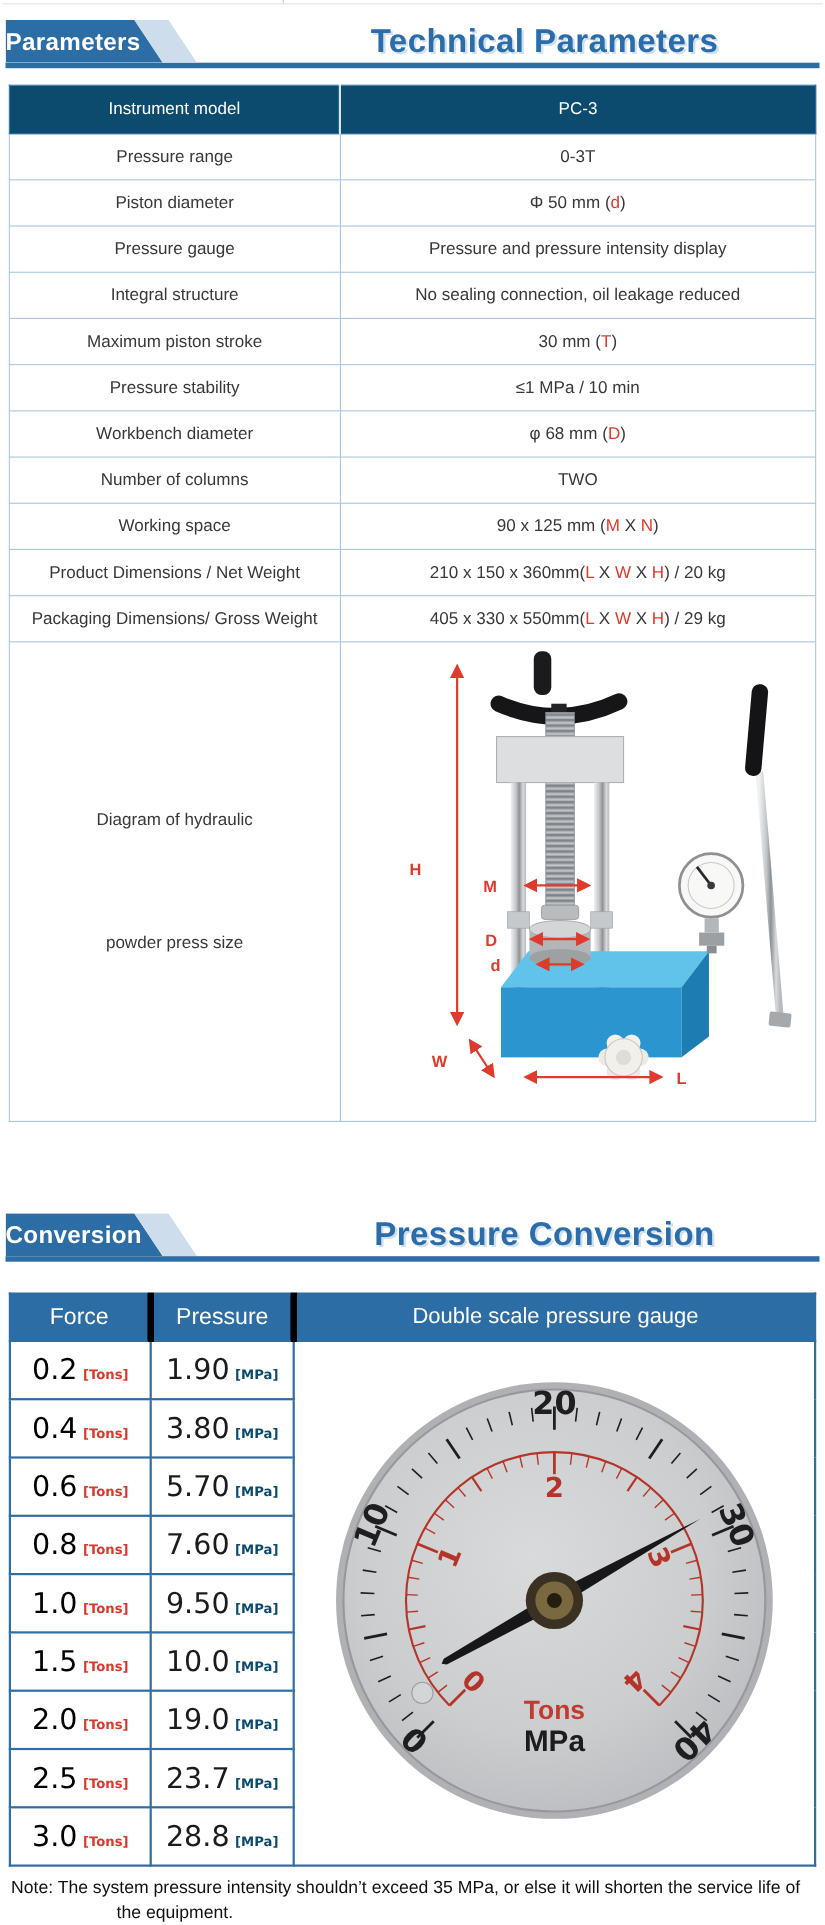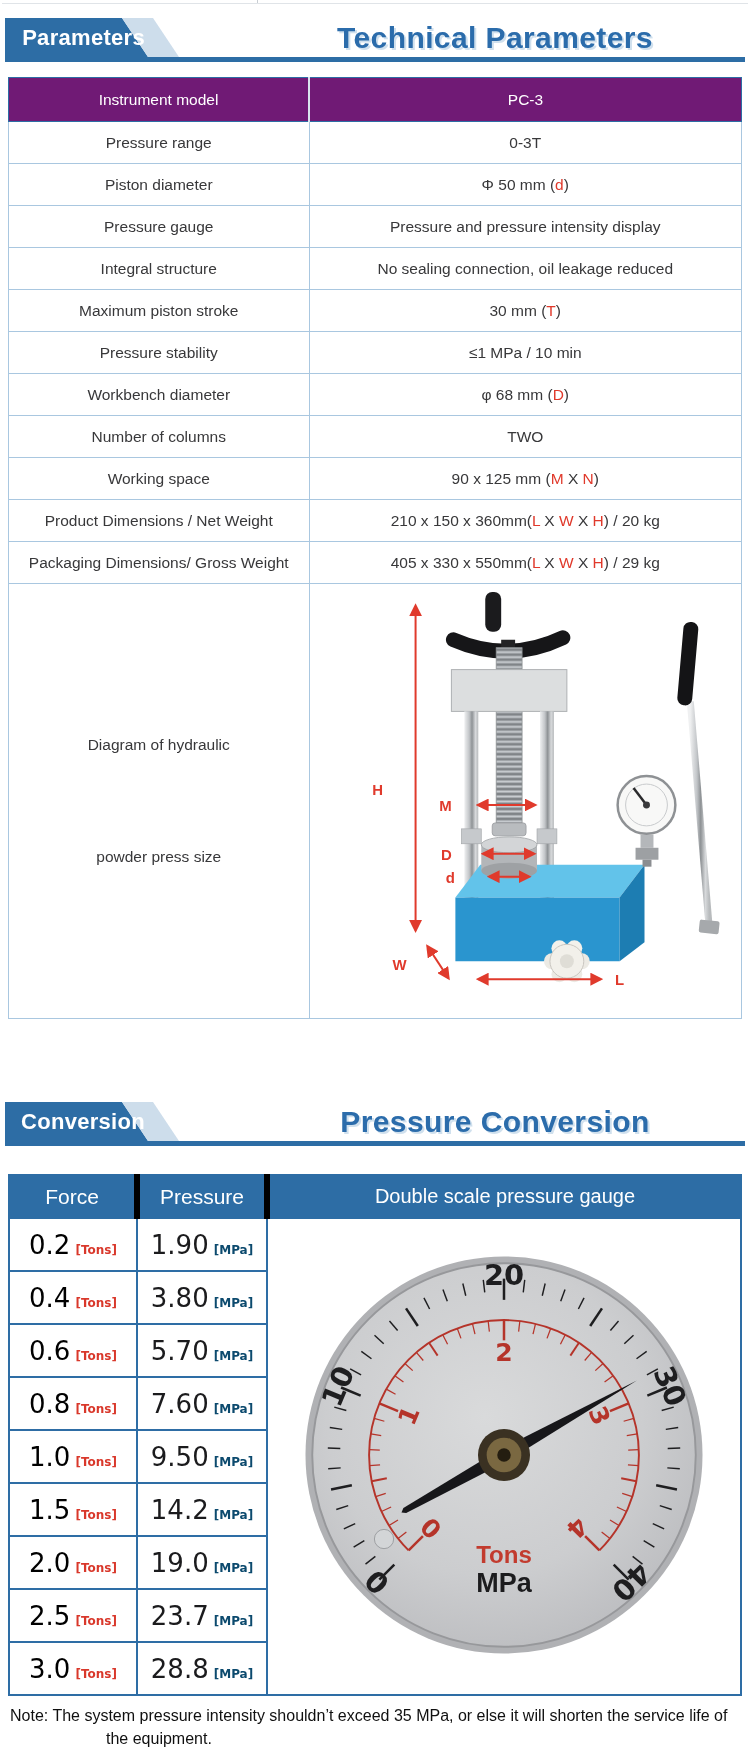--- a/index.html
+++ b/index.html
@@ -11,35 +11,35 @@
   .top-strip{height:3px;border-bottom:1px solid #e0e4e8;position:relative;margin:0 2px;}
   .top-strip::after{content:"";position:absolute;left:255px;top:0;width:1px;height:3px;background:#c9ced3;}
 
   
   .band{position:relative;height:39px;margin:14px 5px 0 5px;}
   .band-tab-bg{position:absolute;left:0;top:0;width:150px;height:39px;background:#2d6da5;
                clip-path:polygon(0 0,117px 0,143px 100%,0 100%);}
   .band-accent{position:absolute;left:0;top:0;width:185px;height:39px;background:#cdddeb;
                clip-path:polygon(117px 0,148px 0,174px 100%,143px 100%);}
   .band-tab-label{position:absolute;left:0;top:0;width:140px;height:39px;line-height:39px;
-                  text-align:right;color:#ffffff;font-size:22px;font-weight:700;letter-spacing:.3px;}
+                  text-align:left;color:#ffffff;font-size:22px;font-weight:700;letter-spacing:.3px;}
   .band-title{position:absolute;left:240px;right:0;top:0;height:39px;line-height:39px;margin:0;
               text-align:center;color:#2b6cab;font-size:30px;font-weight:700;letter-spacing:.4px;
               text-shadow:2px 2px 0 rgba(170,198,222,.55);}
   .band-underline{height:5px;background:#2d6da5;margin:0 5px;}
 
   
   table{border-collapse:collapse;}
   .spec-table{width:734px;margin:15px 8px 0 8px;table-layout:fixed;}
   .spec-table td,.spec-table th{border:1px solid #a9c7e0;text-align:center;vertical-align:middle;
               font-size:15.5px;font-weight:400;padding:0 6px;}
   .spec-table .col-label{width:287px;}
   .spec-table tr{height:42px;}
   .spec-table tr.head-row{height:44px;}
-  .head-row th{background:#701a75;color:#ffffff;border-color:#2d6da5;}
+  .head-row th{background:#0c4a6e;color:#ffffff;border-color:#2d6da5;}
   .head-row th + th{border-left:2px solid #d9e4ee;}
   .red-letter{color:#e0392b;}
   .diagram-row{height:432px;}
   .diagram-label-cell div{line-height:20px;}
   .diagram-label-cell .l1{margin-bottom:92px;}
   .diagram-cell{padding:0;}
 
   
   .conv-table{width:734px;margin:28px 8px 0 8px;table-layout:fixed;}
   .conv-table td,.conv-table th{border:2px solid #2e6da5;text-align:center;vertical-align:middle;}
@@ -381,21 +381,21 @@
     <tr>
           <td><span class="force-num">0.8</span><span class="force-unit">[Tons]</span></td>
           <td><span class="pressure-num">7.60</span><span class="pressure-unit">[MPa]</span></td>
         </tr>
     <tr>
           <td><span class="force-num">1.0</span><span class="force-unit">[Tons]</span></td>
           <td><span class="pressure-num">9.50</span><span class="pressure-unit">[MPa]</span></td>
         </tr>
     <tr>
           <td><span class="force-num">1.5</span><span class="force-unit">[Tons]</span></td>
-          <td><span class="pressure-num">14.2</span><span class="pressure-unit">[MPa]</span></td>
+          <td><span class="pressure-num">10.0</span><span class="pressure-unit">[MPa]</span></td>
         </tr>
     <tr>
           <td><span class="force-num">2.0</span><span class="force-unit">[Tons]</span></td>
           <td><span class="pressure-num">19.0</span><span class="pressure-unit">[MPa]</span></td>
         </tr>
     <tr>
           <td><span class="force-num">2.5</span><span class="force-unit">[Tons]</span></td>
           <td><span class="pressure-num">23.7</span><span class="pressure-unit">[MPa]</span></td>
         </tr>
     <tr>

